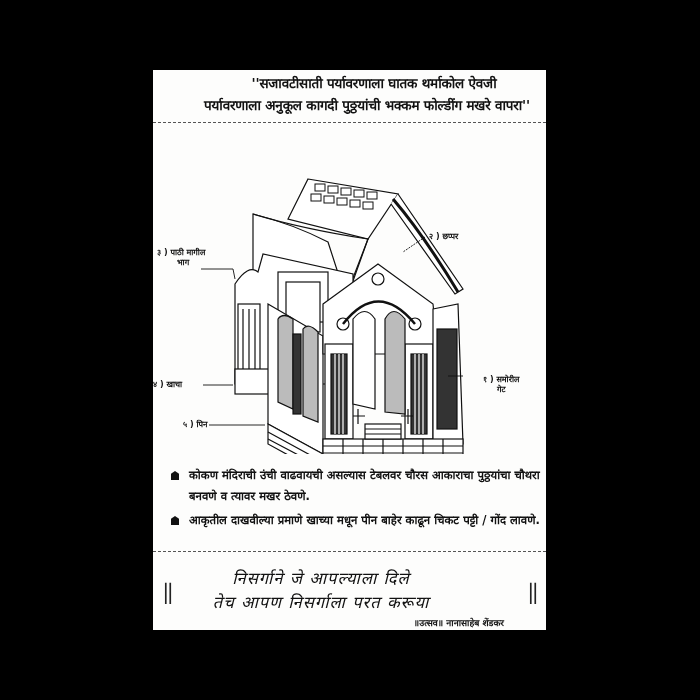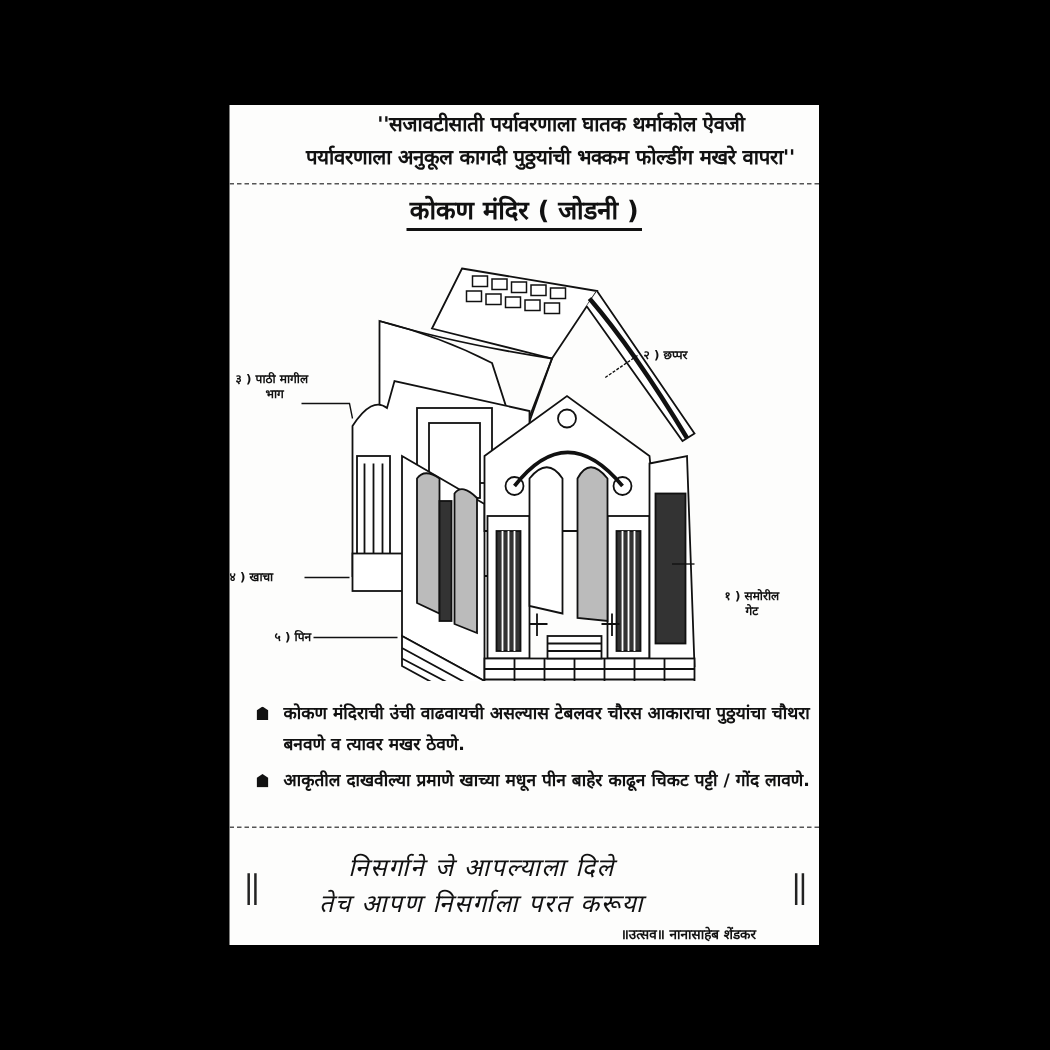--- a/index.html
+++ b/index.html
@@ -26,21 +26,20 @@
 
 <div class="page">
 
   <div class="slogan">
     <div>''सजावटीसाती पर्यावरणाला घातक थर्माकोल ऐवजी</div>
     <div class="l2">पर्यावरणाला अनुकूल कागदी पुठ्ठयांची भक्कम फोल्डींग मखरे वापरा''</div>
   </div>
 
   <div class="rule" style="top:52px"></div>
 
-  <div class="title"><span>कोकण मंदिर ( जोडनी )</span></div>
 
   <div class="diagram">
     <svg width="393" height="300" viewBox="0 0 393 300" stroke="#111" fill="none" stroke-width="1.2">
 
       <g>
         <path d="M155 25 L245 40 L215 85 L135 65 Z" fill="#fff"></path>
         <path d="M100 60 Q140 70 175 88 L195 150 Q150 120 100 120 Z" fill="#fff"></path>
         <path d="M100 60 Q150 75 215 85 L190 155"></path>
         <path d="M245 40 L310 135 L302 140 L238 50" fill="#fff"></path>
         <path d="M215 85 L190 150 L100 125"></path>
@@ -114,21 +113,21 @@
       </g>
     </svg>
 
     <div class="lbl" style="left:276px;top:78px"><span>२ ) छप्पर</span></div>
     <div class="lbl" style="left:4px;top:94px">
         <div>३ ) पाठी मागील</div>
         <div style="padding-left:20px">भाग</div>
       </div>
     <div class="lbl" style="left:0;top:226px"><span>४ ) खाचा</span></div>
     <div class="lbl" style="left:30px;top:266px"><span>५ ) पिन</span></div>
-    <div class="lbl" style="left:330px;top:239px">
+    <div class="lbl" style="left:330px;top:221px">
         <div>१ ) समोरील</div>
         <div style="padding-left:14px">गेट</div>
       </div>
   </div>
 
   <div class="notes">
     <div class="note">
       <span class="bullet"></span>
       <span>कोकण मंदिराची उंची वाढवायची असल्यास टेबलवर चौरस आकाराचा पुठ्ठयांचा चौथरा बनवणे व त्यावर मखर ठेवणे.</span>
     </div>

